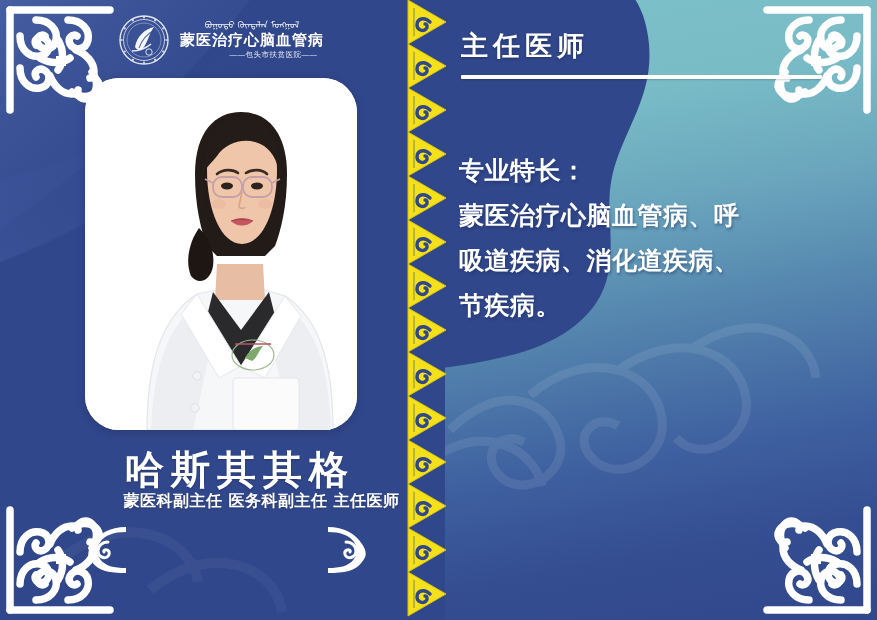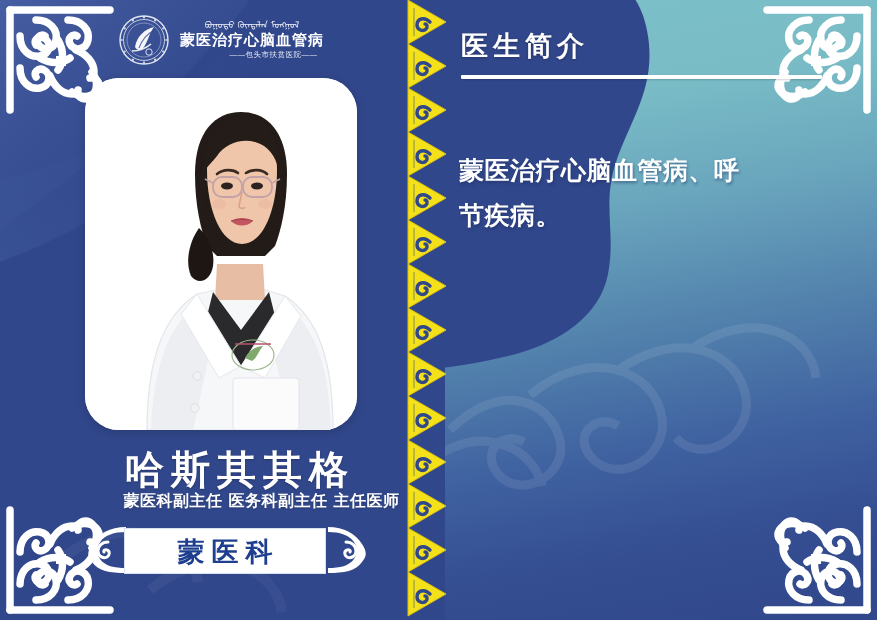--- a/index.html
+++ b/index.html
@@ -279,23 +279,20 @@
   <div class="doctor-name">哈斯其其格</div>
   <div class="doctor-title">蒙医科副主任 医务科副主任 主任医师</div>
 
   <div class="dept-badge">
     <svg class="dept-scroll l" viewBox="0 0 44 48">
       <path d="M40 1 C24 1 12 8 6 18 C1 26 1 30 6 36 C12 45 24 47 40 47 L40 42
                C28 42 19 40 14 33 C10 27 10 22 14 16 C19 9 28 6 40 6 Z" fill="#ffffff"></path>
       <path d="M22 16 C16 16 12 20 12 25 C12 30 17 33 21 31 C24 29 24 25 21 24
                C19 23 17 25 18 26" fill="none" stroke="#ffffff" stroke-width="3" stroke-linecap="round"></path>
     </svg>
-    <div class="dept-plate">
-      <span class="dept-label">蒙医科</span>
-    </div>
     <svg class="dept-scroll r" viewBox="0 0 44 48">
       <path d="M40 1 C24 1 12 8 6 18 C1 26 1 30 6 36 C12 45 24 47 40 47 L40 42
                C28 42 19 40 14 33 C10 27 10 22 14 16 C19 9 28 6 40 6 Z" fill="#ffffff"></path>
       <path d="M22 16 C16 16 12 20 12 25 C12 30 17 33 21 31 C24 29 24 25 21 24
                C19 23 17 25 18 26" fill="none" stroke="#ffffff" stroke-width="3" stroke-linecap="round"></path>
     </svg>
   </div>
 
   <svg class="divider" viewBox="0 0 46 620" preserveAspectRatio="none">
     <defs>
@@ -389,21 +386,23 @@
       <path d="M52 34 C58 44 58 56 52 64"></path>
       <path d="M34 52 C44 58 56 58 64 52"></path>
       <path d="M70 44 C80 48 88 56 88 66"></path>
       <path d="M44 70 C48 80 56 88 66 88"></path>
       <path d="M86 66 C92 74 92 84 86 90 C80 96 70 92 72 84"></path>
       <path d="M66 86 C74 92 84 92 90 86 C96 80 92 70 84 72"></path>
     </g>
     <rect x="50" y="50" width="10" height="10" fill="#ffffff"></rect>
   </svg>
 
-  <div class="section-title">医生简介</div>
+  <div class="section-title">主任医师</div>
   <div class="section-rule"></div>
 
   <div class="body-text">
+    <p>专业特长：</p>
     <p>蒙医治疗心脑血管病、呼</p>
+    <p>吸道疾病、消化道疾病、</p>
     <p>节疾病。</p>
   </div>
 
 </div>
 
 </body></html>

